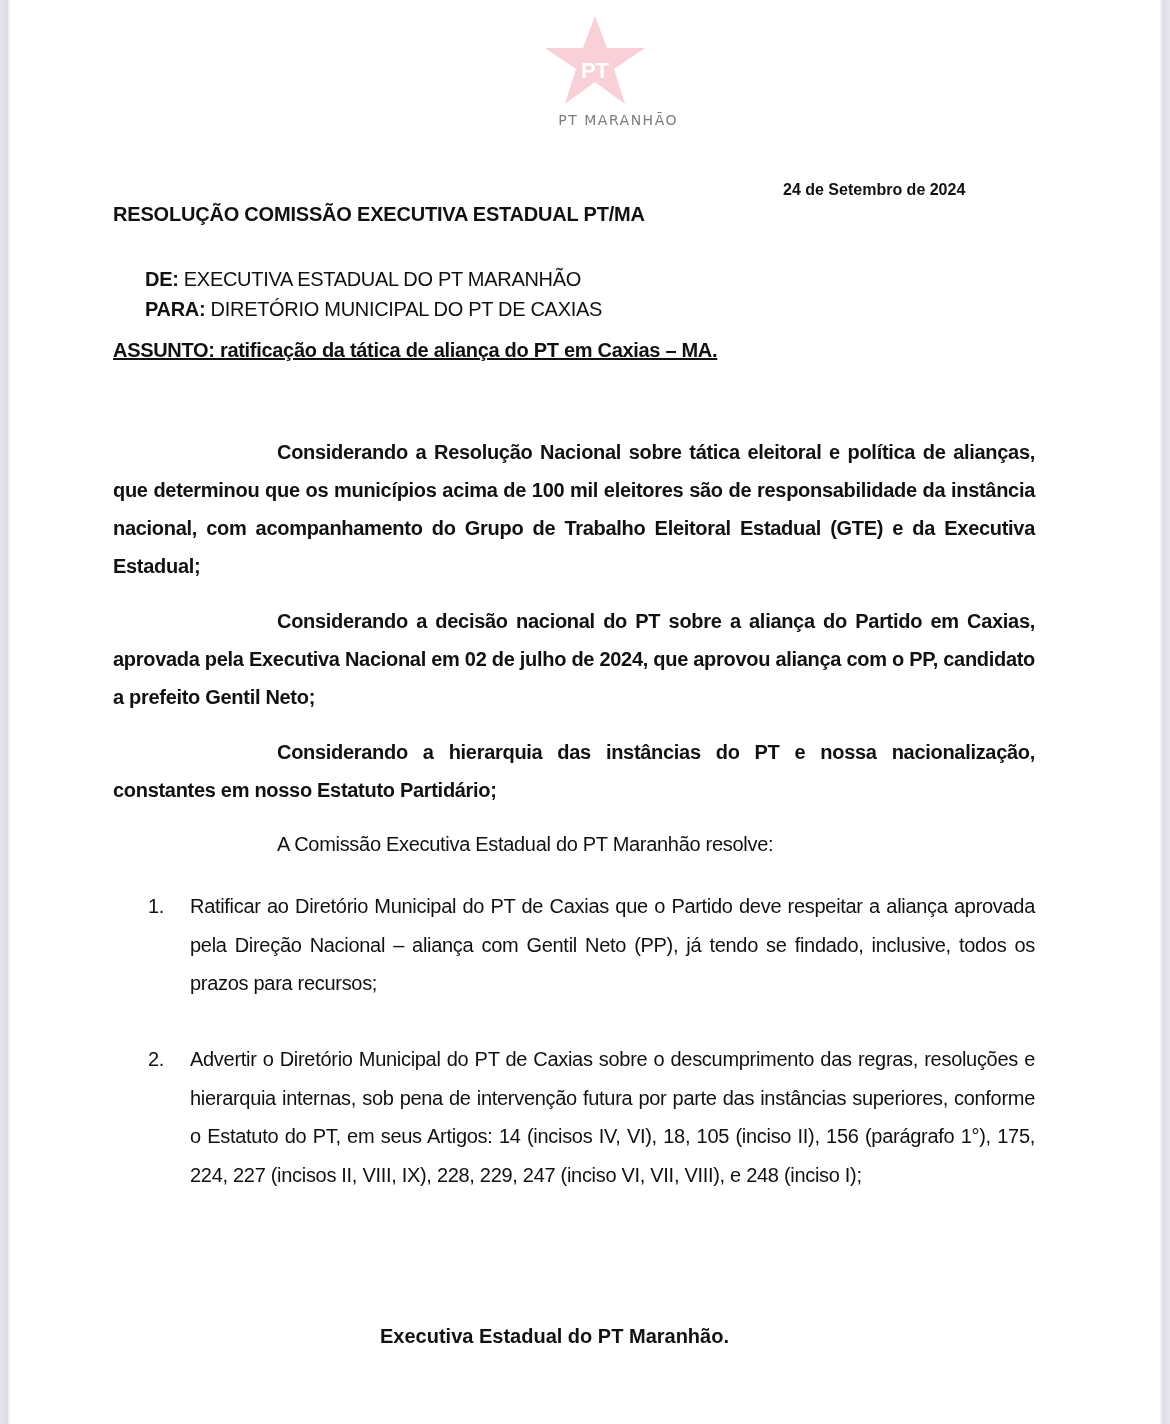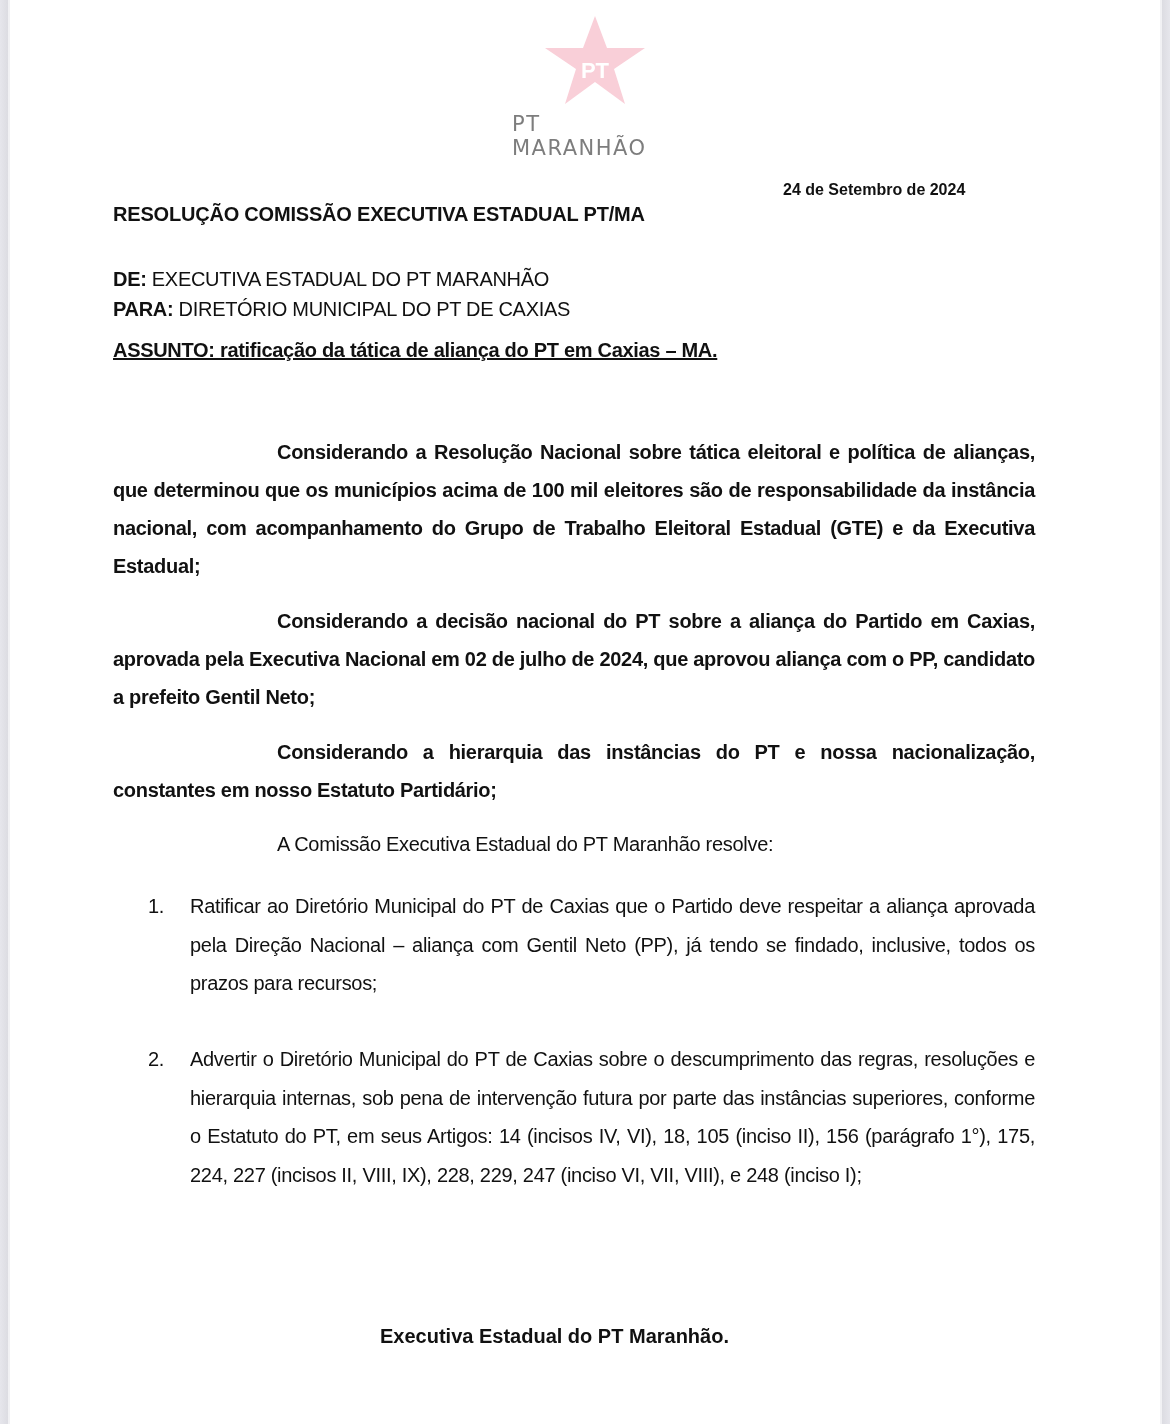--- a/index.html
+++ b/index.html
@@ -28,45 +28,45 @@
     .page {
       position: absolute;
       left: 10px; right: 10px; top: 0; bottom: 0;
       background: #ffffff;
     }
     .logo {
       position: absolute;
       left: 502px;
       top: 12px;
       width: 166px;
-      text-align: left;
+      text-align: right;
     }
     .logo svg { display: block; margin: 0 auto; }
     .logo-text {
       margin-top: 4px;
       font-family: "DejaVu Sans", sans-serif;
-      font-size: 21px;
+      font-size: 14px;
       letter-spacing: 1.5px;
       color: #7d7d7d;
     }
     .abs { position: absolute; white-space: nowrap; }
     .title-line {
       top: 181px; left: 103px;
       font-size: 20px; font-weight: bold; letter-spacing: -0.2px; margin-top: 22px;
     }
     .date-line {
       top: 181px; left: 773px;
       font-size: 16px; font-weight: bold;
     }
     .hdr {
       left: 103px;
       font-size: 20px;
       letter-spacing: -0.3px;
     }
-    .hdr b { font-weight: bold; }
+    .hdr b { font-weight: bold; margin-left: 32px; }
     .de { top: 268px; }
     .para { top: 298px; }
     .assunto { top: 339px; font-weight: bold; text-decoration: underline; }
     .body-text {
       position: absolute;
       left: 103px;
       width: 922px;
       font-size: 20px;
       line-height: 38px;
       text-align: justify;

